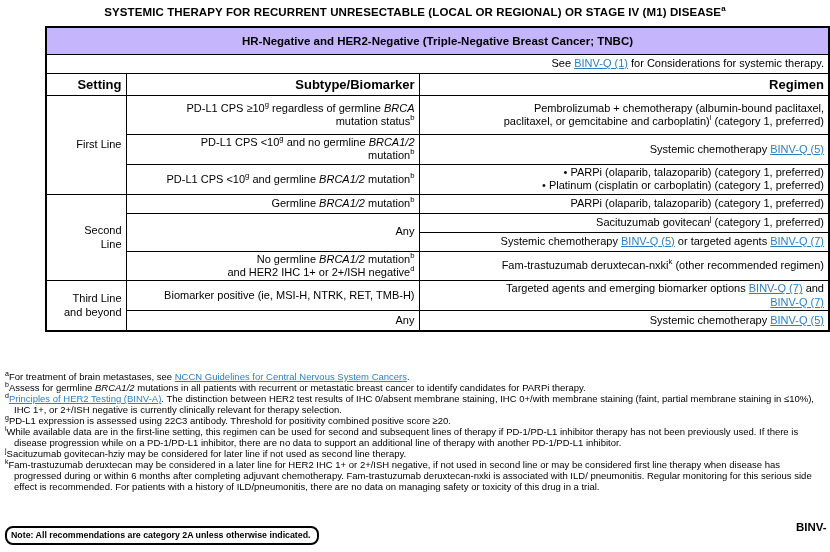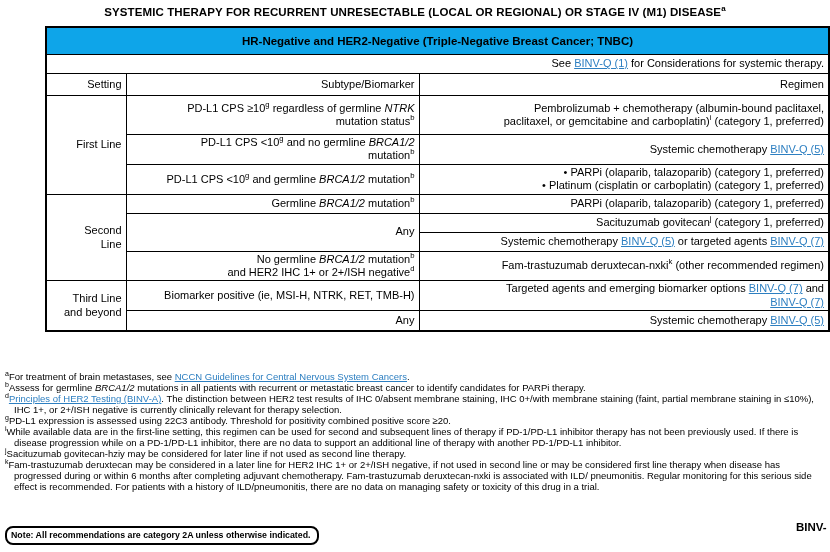--- a/index.html
+++ b/index.html
@@ -18,24 +18,24 @@
     position:absolute;left:45px;top:26px;width:783px;
     border-collapse:collapse;table-layout:fixed;
     border:2px solid #000;
   }
   table.main td, table.main th{
     border:1px solid #000;
     font-size:11px;line-height:1.22;
     padding:1px 4px;vertical-align:middle;text-align:right;
   }
   tr.banner td{
-    background:#0ea5e9;text-align:center;font-weight:bold;font-size:11.5px;
+    background:#c4b5fd;text-align:center;font-weight:bold;font-size:11.5px;
     height:24px;
   }
-  tr.hdr th{font-weight:normal;font-size:11px;height:19px;}
+  tr.hdr th{font-weight:bold;font-size:13px;height:19px;}
   td.setting{font-weight:normal;vertical-align:top;padding-top:2px;}
   .h41{height:39px}.h31{height:29px}.h29{height:27px}.h21{height:19px}.h22{height:20px}
   sup{font-size:70%;line-height:0;}
   a.lnk, .doc a{color:#2d7fc1;text-decoration:underline;cursor:pointer;}
   .footnotes{
     position:absolute;left:5px;top:371px;width:822px;
     font-size:9.5px;line-height:1.16;
   }
   .fn{padding-left:9px;text-indent:-9px;}
   .fn sup{font-size:7px;}
@@ -68,21 +68,21 @@
   <tr class="h21">
     <td colspan="3">See <a class="lnk">BINV-Q (1)</a> for Considerations for systemic therapy.</td>
   </tr>
   <tr class="hdr">
     <th>Setting</th>
     <th>Subtype/Biomarker</th>
     <th>Regimen</th>
   </tr>
   <tr class="h41">
     <td class="setting" rowspan="3">First Line</td>
-    <td>PD-L1 CPS ≥10<sup>g</sup> regardless of germline <i>NTRK</i><br>mutation status<sup>b</sup></td>
+    <td>PD-L1 CPS ≥10<sup>g</sup> regardless of germline <i>BRCA</i><br>mutation status<sup>b</sup></td>
     <td>Pembrolizumab + chemotherapy (albumin-bound paclitaxel,<br>paclitaxel, or gemcitabine and carboplatin)<sup>i</sup> (category 1, preferred)</td>
   </tr>
   <tr class="h31">
     <td>PD-L1 CPS &lt;10<sup>g</sup> and no germline <i>BRCA1/2</i><br>mutation<sup>b</sup></td>
     <td>Systemic chemotherapy <a class="lnk">BINV-Q (5)</a></td>
   </tr>
   <tr class="h29">
     <td>PD-L1 CPS &lt;10<sup>g</sup> and germline <i>BRCA1/2</i> mutation<sup>b</sup></td>
     <td>• PARPi (olaparib, talazoparib) (category 1, preferred)<br>• Platinum (cisplatin or carboplatin) (category 1, preferred)</td>
   </tr>

